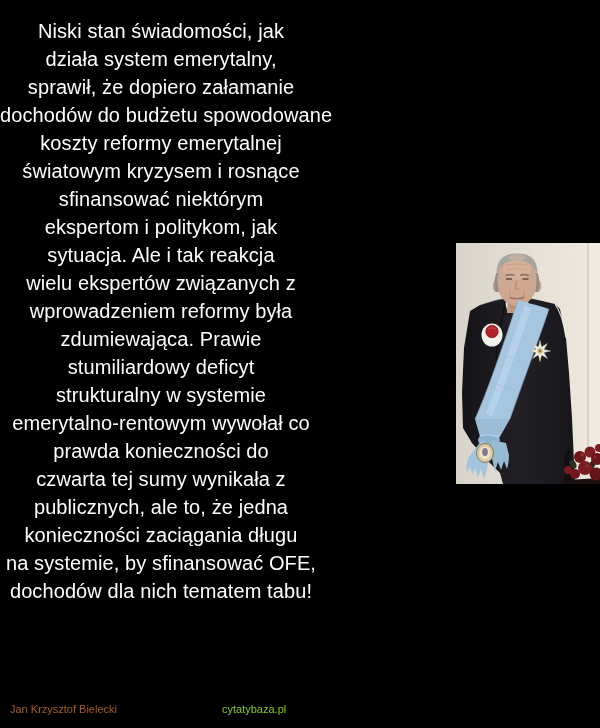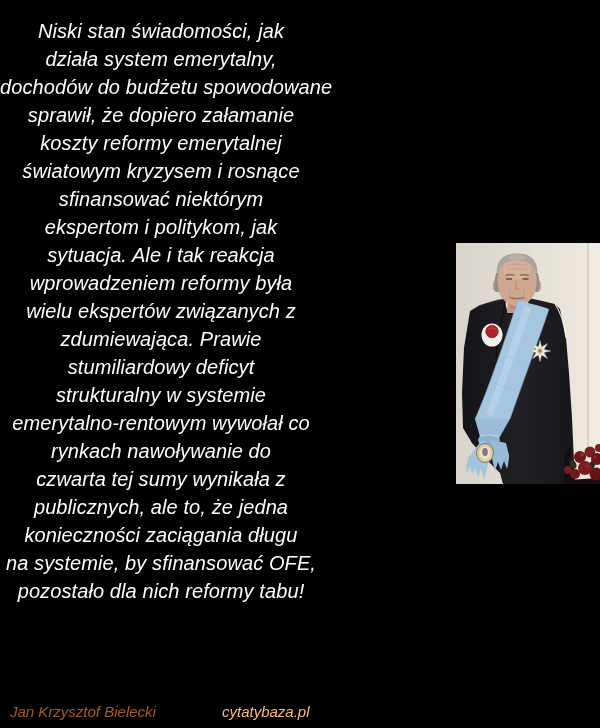--- a/index.html
+++ b/index.html
@@ -1,57 +1,57 @@
 <!DOCTYPE html>
 <html><head>
 <meta charset="utf-8">
 <style>
   html,body{margin:0;padding:0;background:#000;}
   .canvas{
     position:relative;width:600px;height:728px;background:#000000;
-    overflow:hidden;font-family:"Liberation Sans",sans-serif;font-style:italic;
+    overflow:hidden;font-family:"Liberation Sans",sans-serif;
   }
   .quote{
     position:absolute;top:17px;left:0;width:322px;
     text-align:center;color:#fdfdfd;font-size:20px;line-height:28px;
     letter-spacing:.1px;
   }
   .quote-line{white-space:nowrap;}
   .photo{position:absolute;left:456px;top:243px;width:144px;height:241px;display:block;}
-  .footer span{position:absolute;top:703px;font-size:15px;white-space:nowrap;}
+  .footer span{position:absolute;top:703px;font-size:11px;white-space:nowrap;}
   .author{left:10px;color:#a85c1e;}
-  .site{left:222px;color:#fdba74;}
+  .site{left:222px;color:#84cc16;}
 </style>
 </head>
 <body>
 
 <div class="canvas">
 
   <div class="quote">
       <div class="quote-line">Niski stan świadomości, jak</div>
       <div class="quote-line">działa system emerytalny,</div>
+      <div class="quote-line">sprawił, że dopiero załamanie</div>
       <div class="quote-line">dochodów do budżetu spowodowane</div>
-      <div class="quote-line">sprawił, że dopiero załamanie</div>
       <div class="quote-line">koszty reformy emerytalnej</div>
       <div class="quote-line">światowym kryzysem i rosnące</div>
       <div class="quote-line">sfinansować niektórym</div>
       <div class="quote-line">ekspertom i politykom, jak</div>
       <div class="quote-line">sytuacja. Ale i tak reakcja</div>
+      <div class="quote-line">wielu ekspertów związanych z</div>
       <div class="quote-line">wprowadzeniem reformy była</div>
-      <div class="quote-line">wielu ekspertów związanych z</div>
       <div class="quote-line">zdumiewająca. Prawie</div>
       <div class="quote-line">stumiliardowy deficyt</div>
       <div class="quote-line">strukturalny w systemie</div>
       <div class="quote-line">emerytalno-rentowym wywołał co</div>
-      <div class="quote-line">rynkach nawoływanie do</div>
+      <div class="quote-line">prawda konieczności do</div>
       <div class="quote-line">czwarta tej sumy wynikała z</div>
       <div class="quote-line">publicznych, ale to, że jedna</div>
       <div class="quote-line">konieczności zaciągania długu</div>
       <div class="quote-line">na systemie, by sfinansować OFE,</div>
-      <div class="quote-line">pozostało dla nich reformy tabu!</div>
+      <div class="quote-line">dochodów dla nich tematem tabu!</div>
     </div>
 
   <svg class="photo" viewBox="0 0 144 241" xmlns="http://www.w3.org/2000/svg">
     <defs>
       <linearGradient id="wallg" x1="0" y1="0" x2="1" y2="0">
         <stop offset="0" stop-color="#d8d4cb"></stop>
         <stop offset="0.55" stop-color="#e6e1d7"></stop>
         <stop offset="1" stop-color="#efe9df"></stop>
       </linearGradient>
       <linearGradient id="suitg" x1="0" y1="0" x2="1" y2="0">

